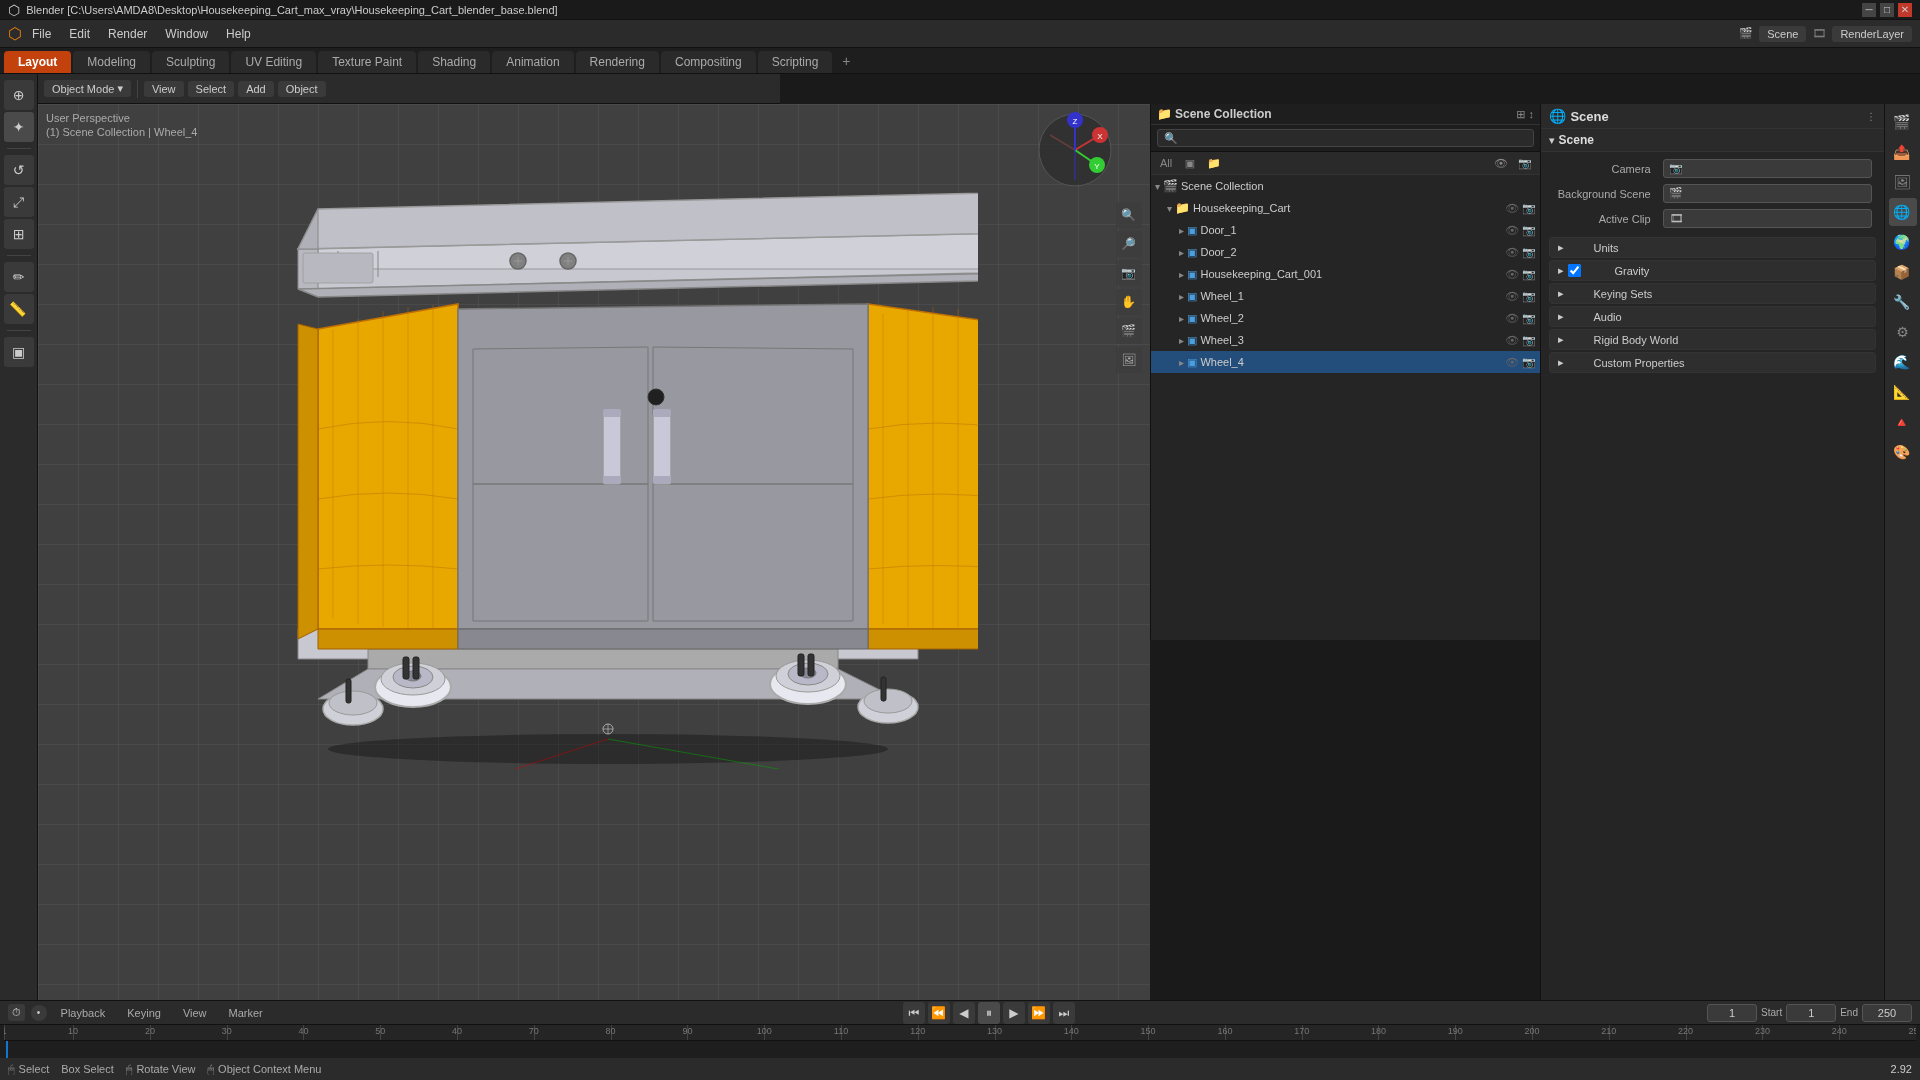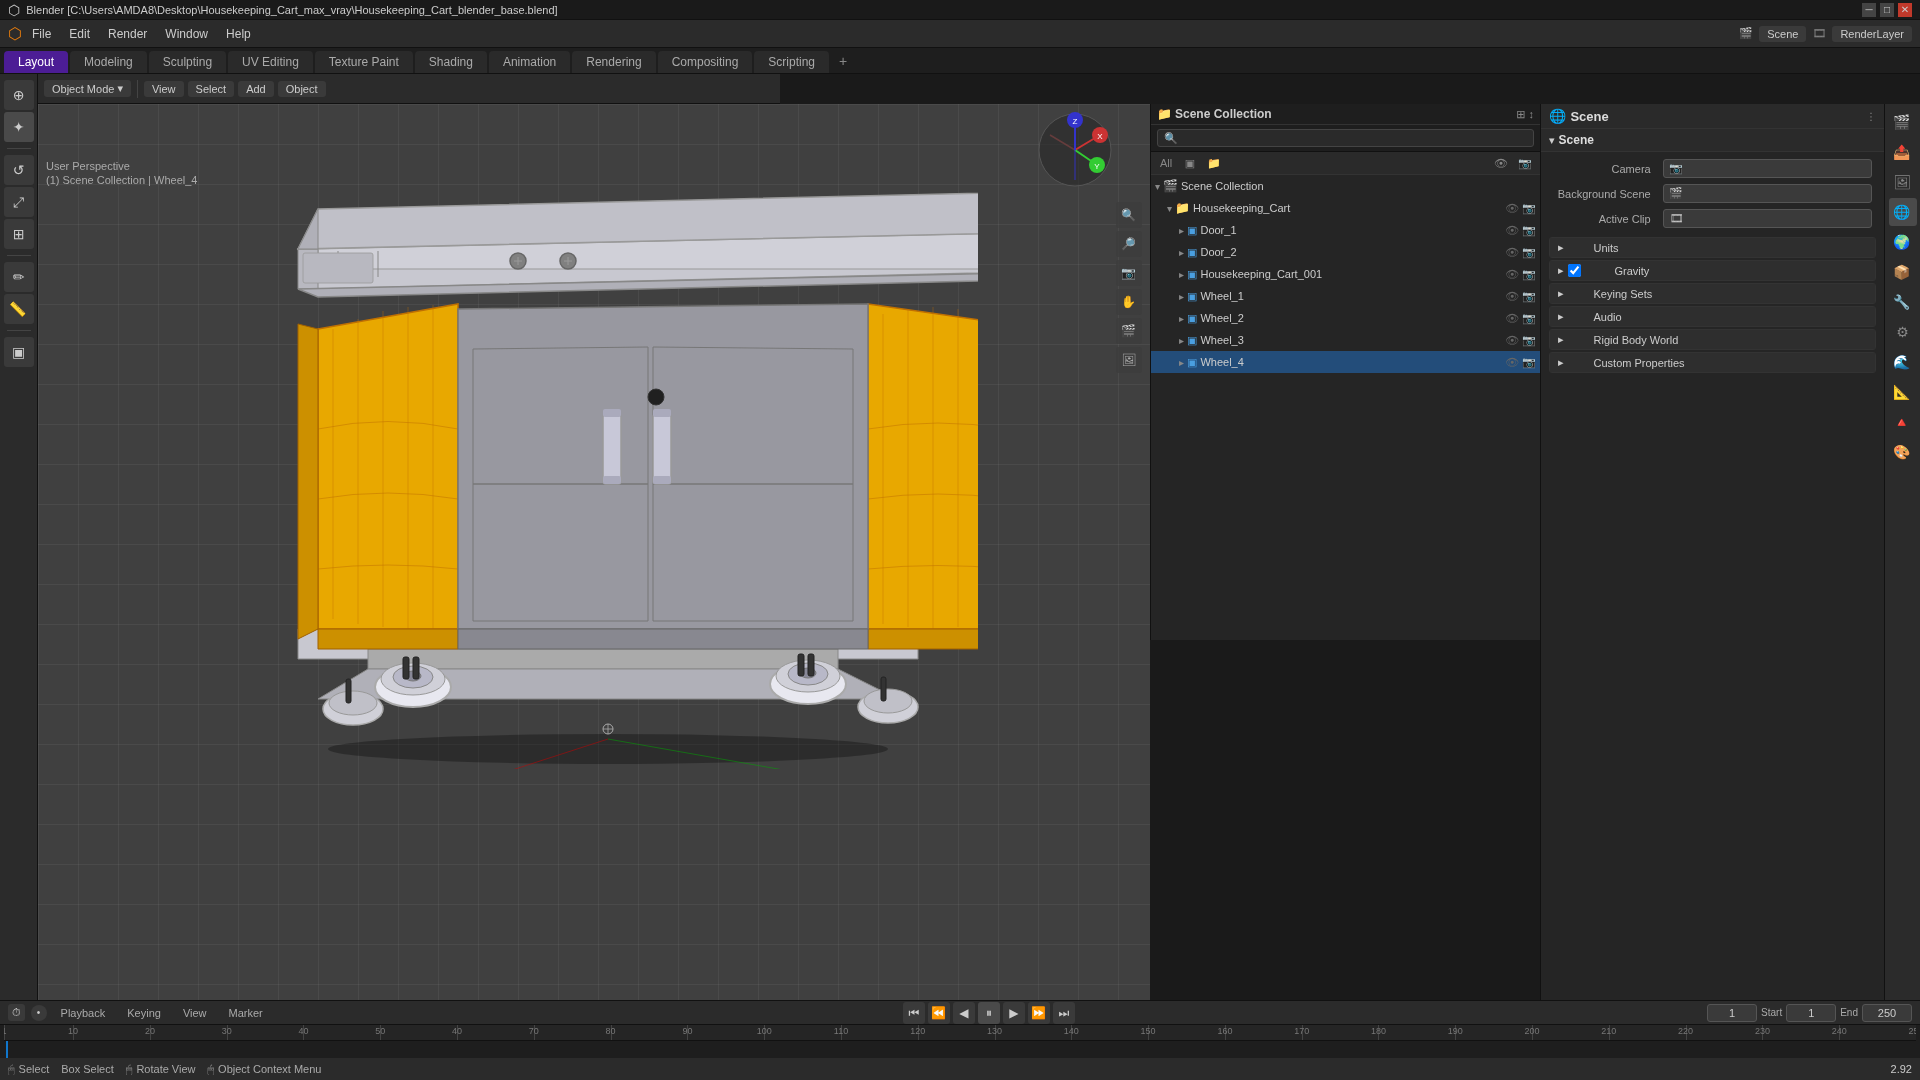--- a/index.html
+++ b/index.html
@@ -85,22 +85,23 @@
     .workspace-tab {
       padding: 4px 14px;
       cursor: pointer;
       font-size: 12px;
       color: #aaa;
       background: #2a2a2a;
       border-radius: 4px 4px 0 0;
       margin-right: 2px;
     }
     .workspace-tab.active {
-      background: #4c1d95;
+      background: #c2410c;
       color: #fff;
+      font-weight: bold;
     }
     .workspace-tab-add {
       padding: 4px 8px;
       cursor: pointer;
       color: #888;
       font-size: 14px;
     }
 
     
     #left-toolbar {
@@ -207,21 +208,20 @@
       height: 620px;
     }
 
     
     #viewport-info {
       position: absolute;
       top: 8px;
       left: 8px;
       color: #aaa;
       font-size: 11px;
-      margin-top: 48px;
     }
     #viewport-info div { margin-bottom: 2px; }
 
     
     #viewport-gizmos {
       position: absolute;
       top: 8px;
       right: 8px;
       display: flex;
       flex-direction: column;

